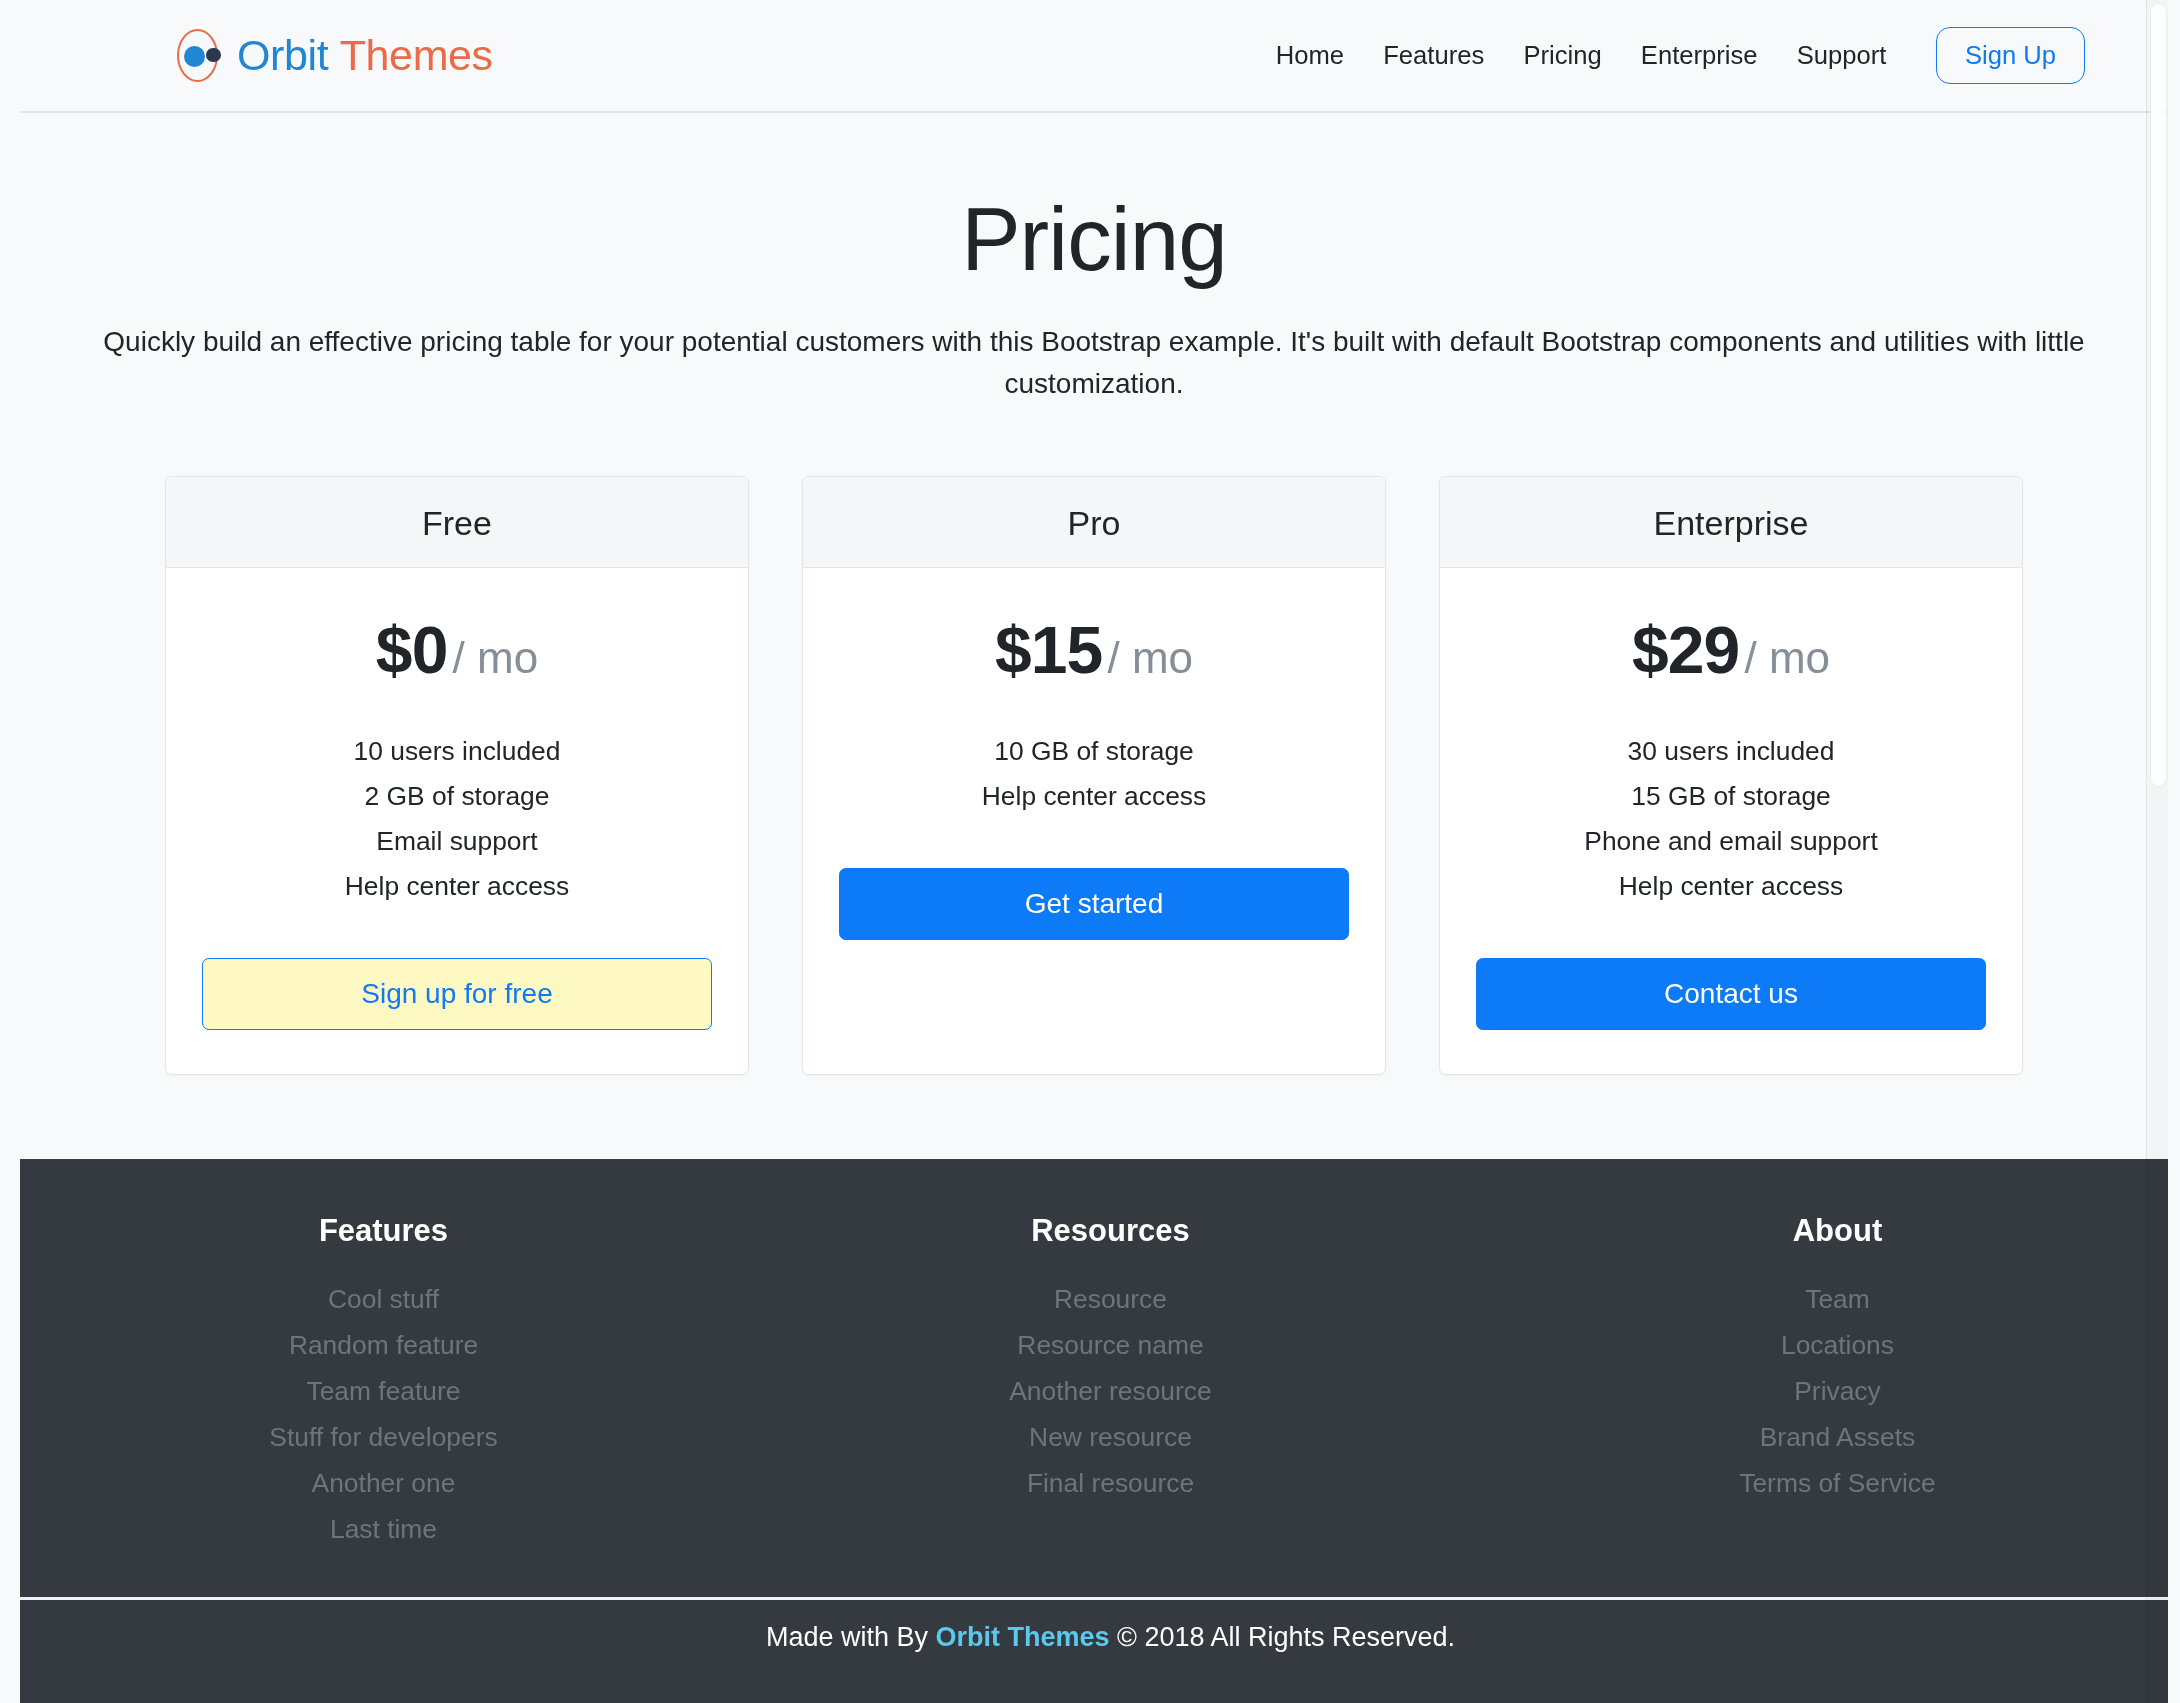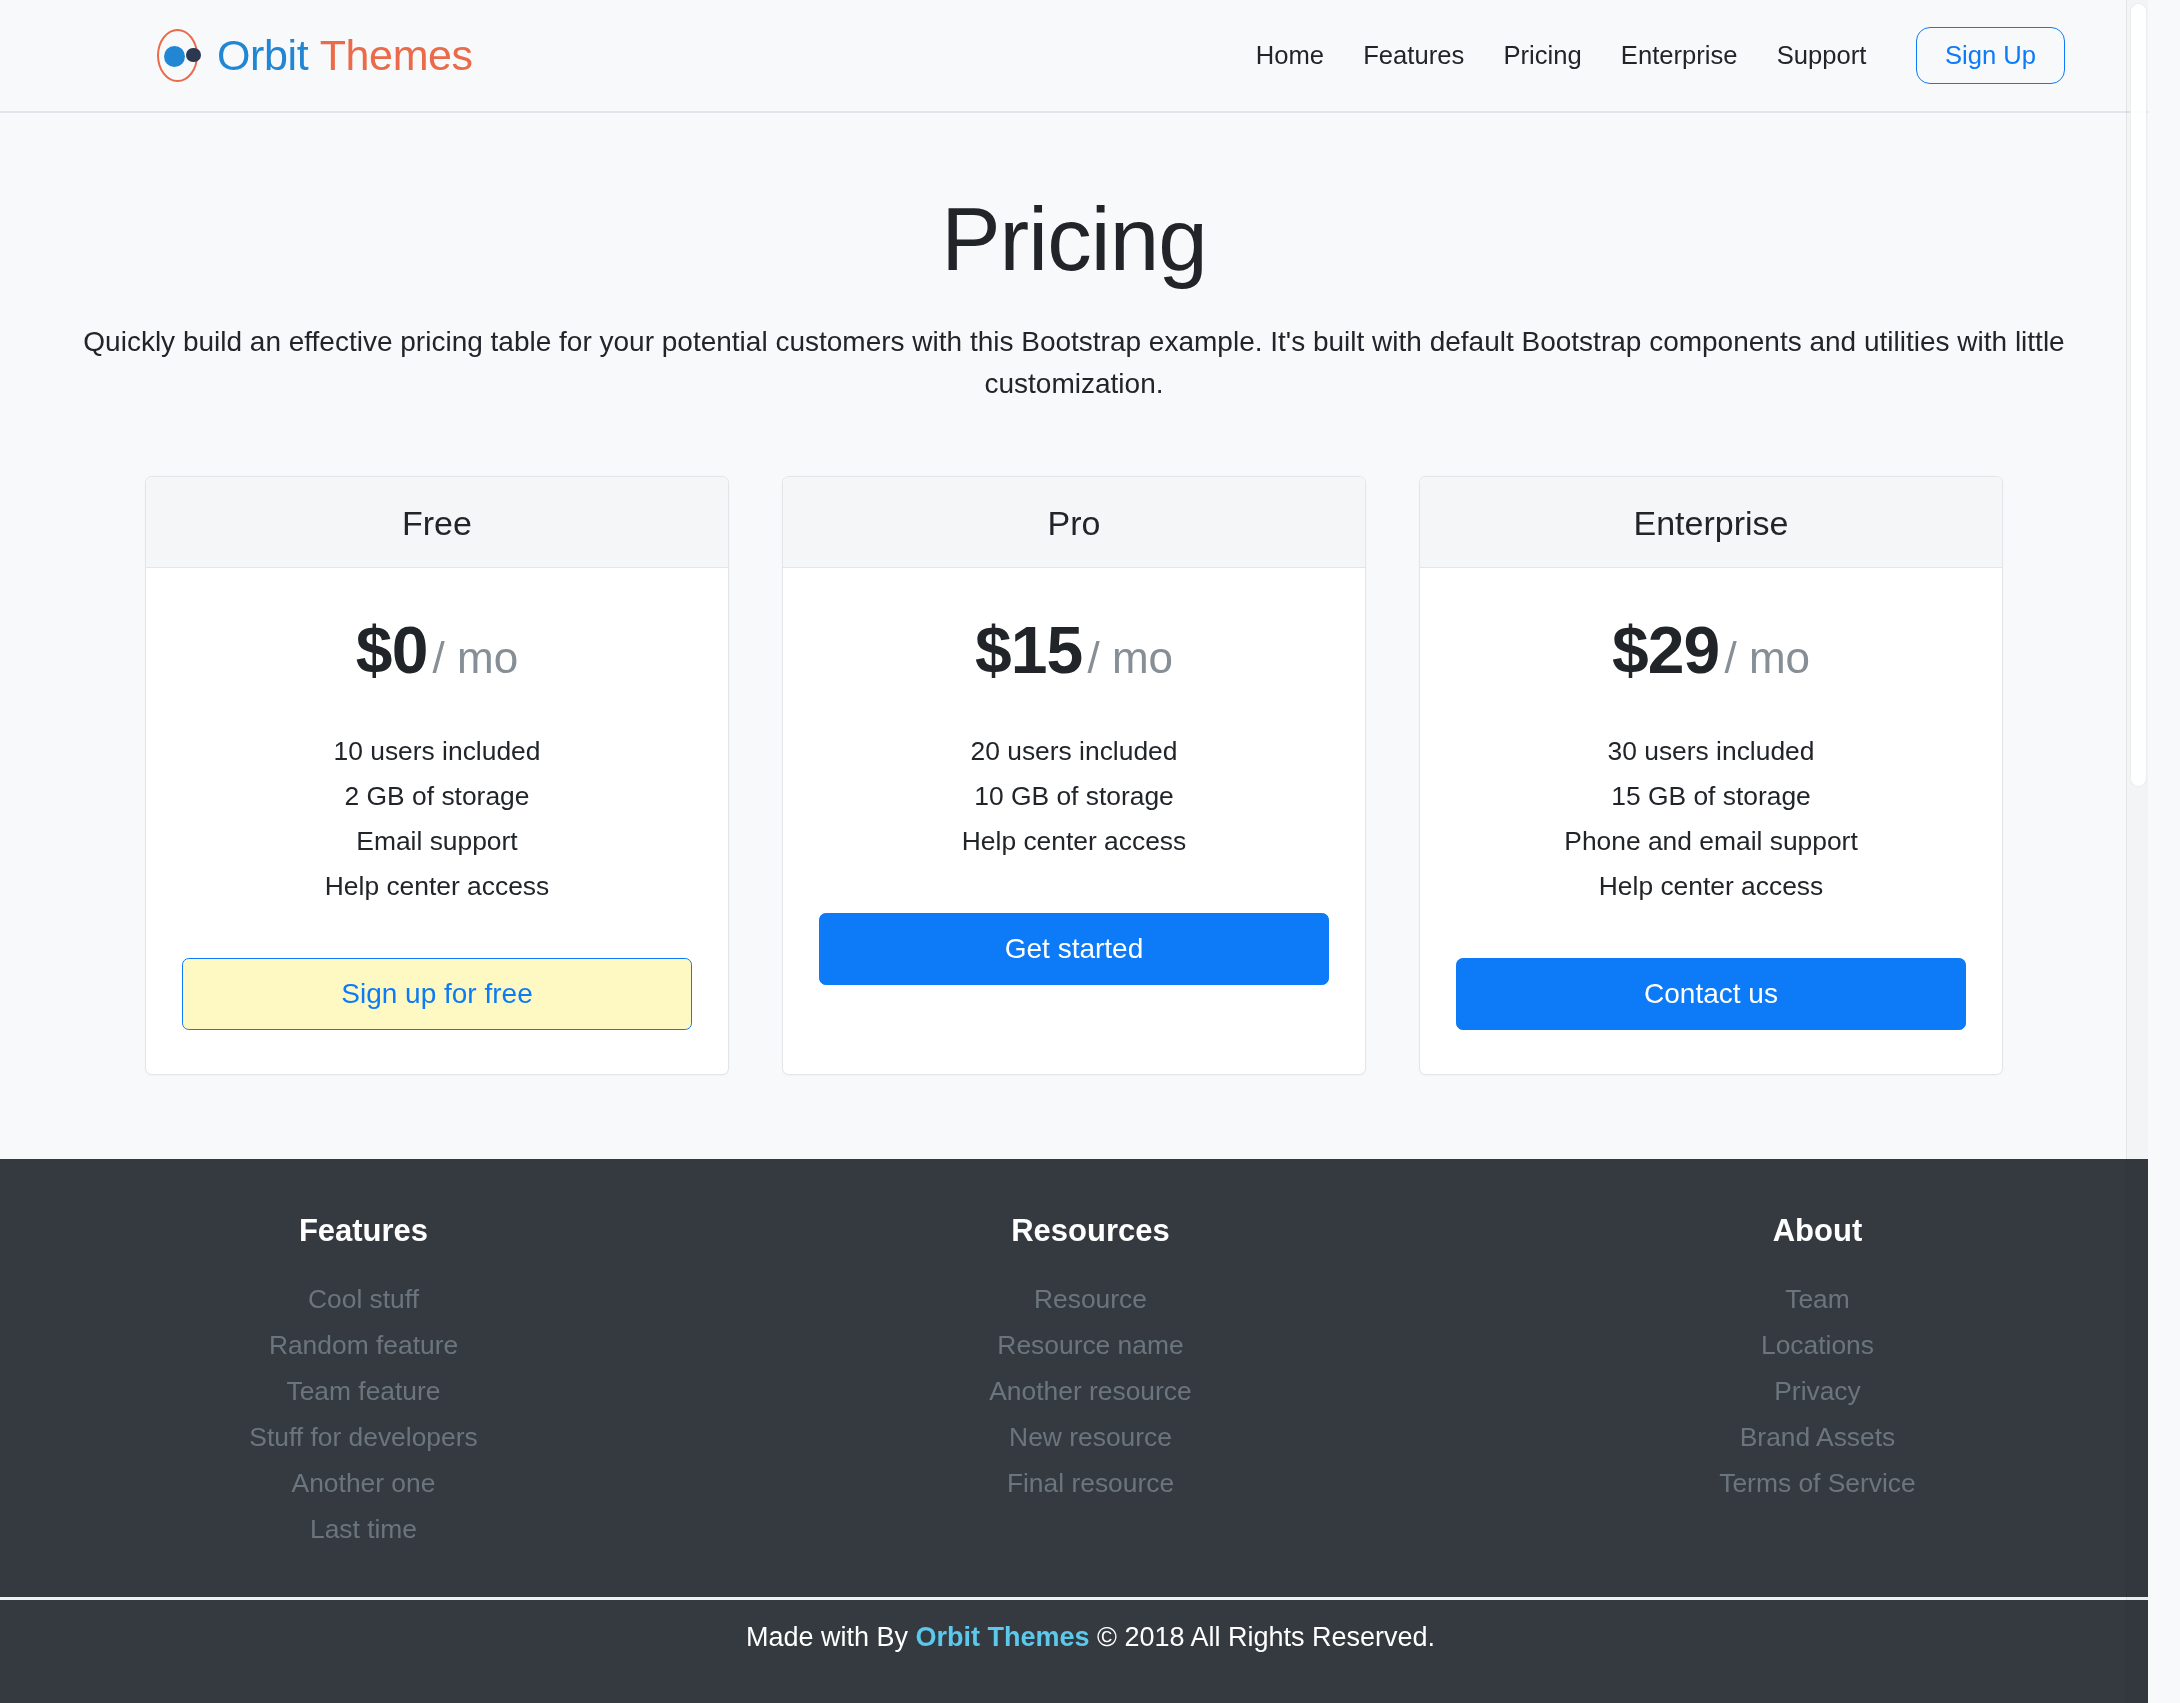--- a/index.html
+++ b/index.html
@@ -16,20 +16,21 @@
     color: #212529;
     -webkit-font-smoothing: antialiased;
   }
 
   #page {
     position: relative;
     width: 2148px;
     height: 1704px;
     background: #f8f9fa;
     overflow: hidden;
+    margin-left: 20px;
   }
 
   
   .site-header {
     height: 113px;
     background: #f8f9fa;
     border-bottom: 2.6px solid #e2e4eb;
     display: flex;
     align-items: center;
     padding: 0 83px 0 149px;
@@ -342,21 +343,20 @@
 
     <div class="card">
       <div class="card-header">
         <h4 class="card-plan">Pro</h4>
       </div>
       <div class="card-body">
         <div class="price-line">
           <span class="price-amount">$15</span><span class="price-period">/ mo</span>
         </div>
         <ul class="feature-list">
-          <li>20 users included</li>
           <li>10 GB of storage</li>
           <li>Help center access</li>
         </ul>
         <button class="card-cta cta-solid">Get started</button>
       </div>
     </div>
 
     <div class="card">
       <div class="card-header">
         <h4 class="card-plan">Enterprise</h4>

